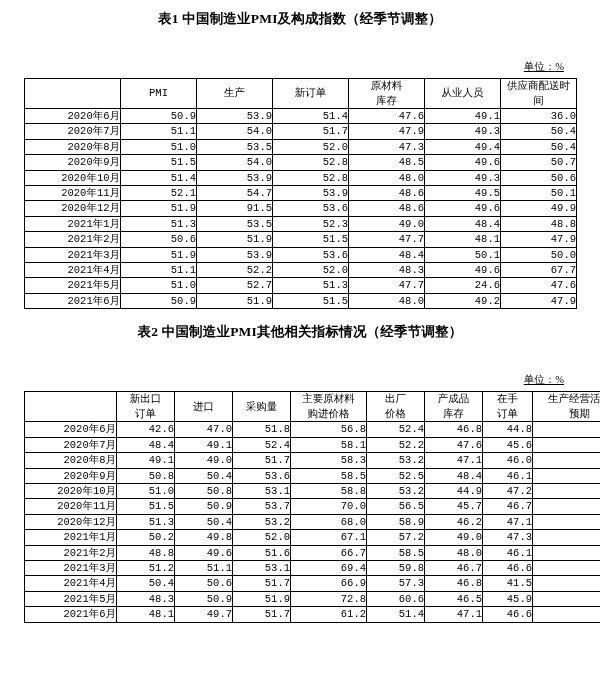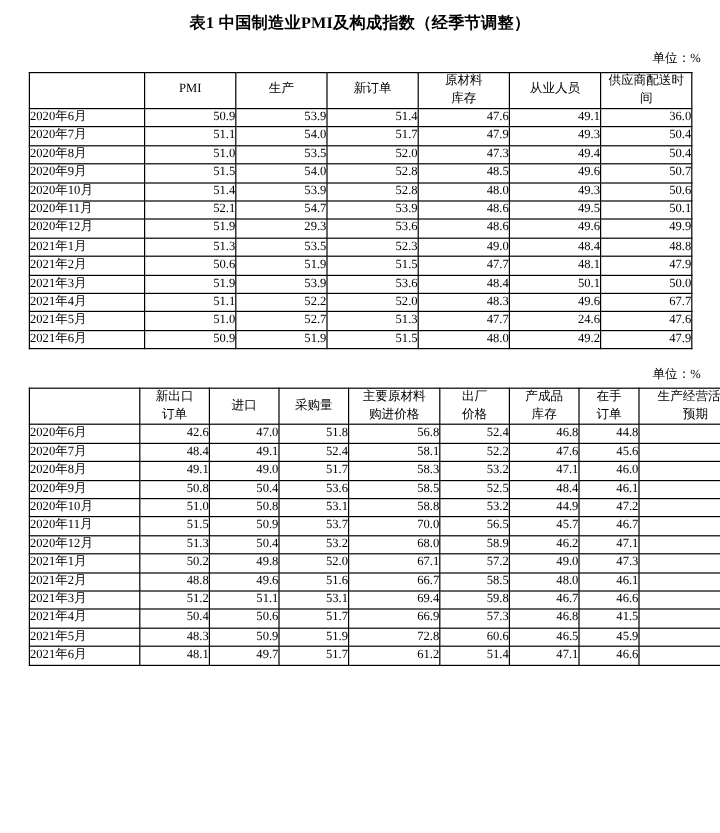--- a/index.html
+++ b/index.html
@@ -24,32 +24,34 @@
     text-align: center;
     font-weight: bold;
     font-size: 13.5px;
     letter-spacing: 0.2px;
   }
   #title1 { margin-top: 10px; }
   #title2 { margin-top: 14px; }
   .unit-line {
     text-align: right;
     font-size: 10.5px;
-    padding-right: 16px;
-    margin-top: 14px;
+    padding-right: 36px;
+    margin-top: 32px;
     margin-bottom: 4px;
+    text-decoration: underline;
   }
   .tbl-wrap {
     padding: 0 24px 0 24px;
   }
   table.data {
     border-collapse: collapse;
     width: 552px;
     table-layout: fixed;
     font-size: 10.5px;
+    font-family: Liberation Mono, monospace;
   }
   table.data td, table.data th {
     border: 1px solid #000000;
     padding: 0;
     height: 14.4px;
     line-height: 14.4px;
     font-weight: normal;
   }
   table.data thead td {
     text-align: center;
@@ -57,20 +59,21 @@
     font-size: 10.5px;
   }
   .hdr-tall {
     height: 30px;
   }
   .hdr-3line {
     line-height: 11.5px;
     padding: 1px 0;
   }
   td.month {
+    text-align: right;
     padding-right: 6px;
     margin-top: 28px;
   }
   td.num {
     text-align: right;
     padding-right: 16px;
   }
   td.num-narrow {
     text-align: right;
     padding-right: 12px;
@@ -164,21 +167,21 @@
             <td class="num">52.1</td>
             <td class="num">54.7</td>
             <td class="num">53.9</td>
             <td class="num">48.6</td>
             <td class="num">49.5</td>
             <td class="num">50.1</td>
           </tr>
           <tr>
             <td class="month">2020年12月</td>
             <td class="num">51.9</td>
-            <td class="num">29.3</td>
+            <td class="num">91.5</td>
             <td class="num">53.6</td>
             <td class="num">48.6</td>
             <td class="num">49.6</td>
             <td class="num">49.9</td>
           </tr>
           <tr>
             <td class="month">2021年1月</td>
             <td class="num">51.3</td>
             <td class="num">53.5</td>
             <td class="num">52.3</td>
@@ -228,20 +231,21 @@
             <td class="num">51.9</td>
             <td class="num">51.5</td>
             <td class="num">48.0</td>
             <td class="num">49.2</td>
             <td class="num">47.9</td>
           </tr>
         </tbody>
     </table>
   </div>
 
+  <div class="table-title" id="title2">表2 中国制造业PMI其他相关指标情况（经季节调整）</div>
 
   <div class="unit-line">单位：%</div>
 
   <div class="tbl-wrap">
     <table class="data">
       <colgroup>
         <col style="width:92px">
         <col style="width:58px">
         <col style="width:58px">
         <col style="width:58px">

